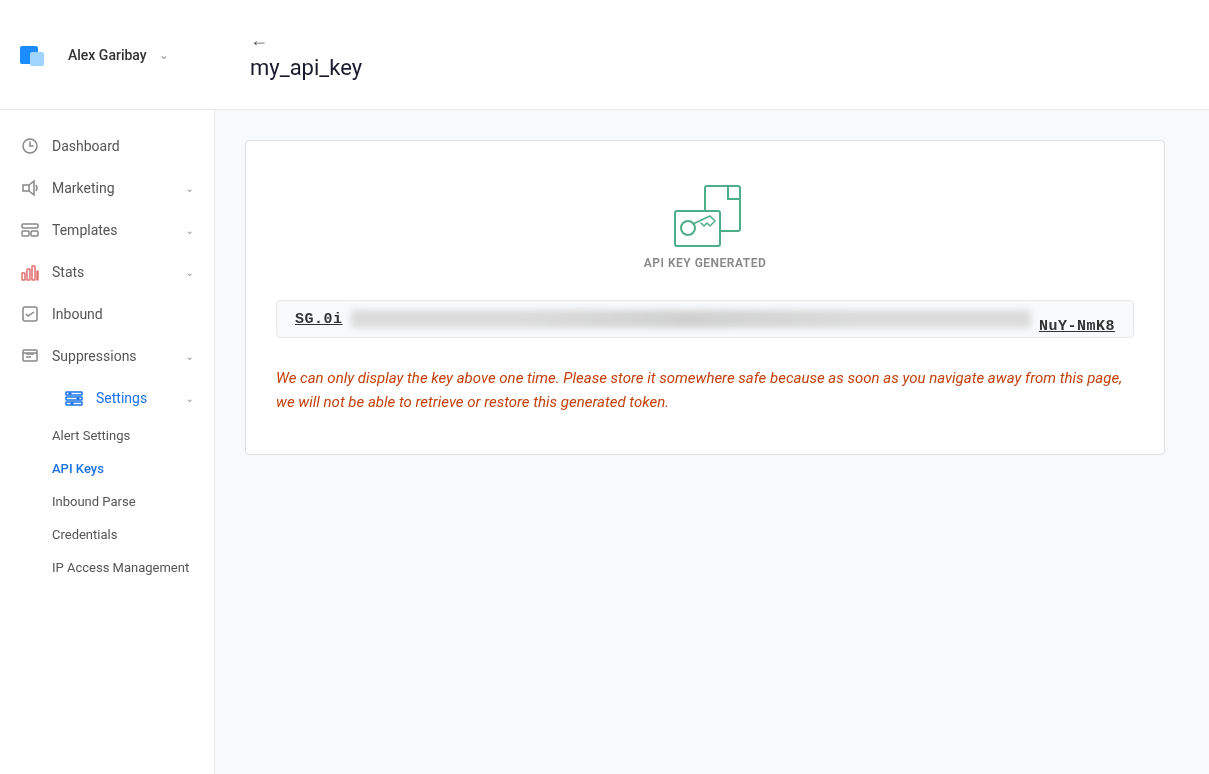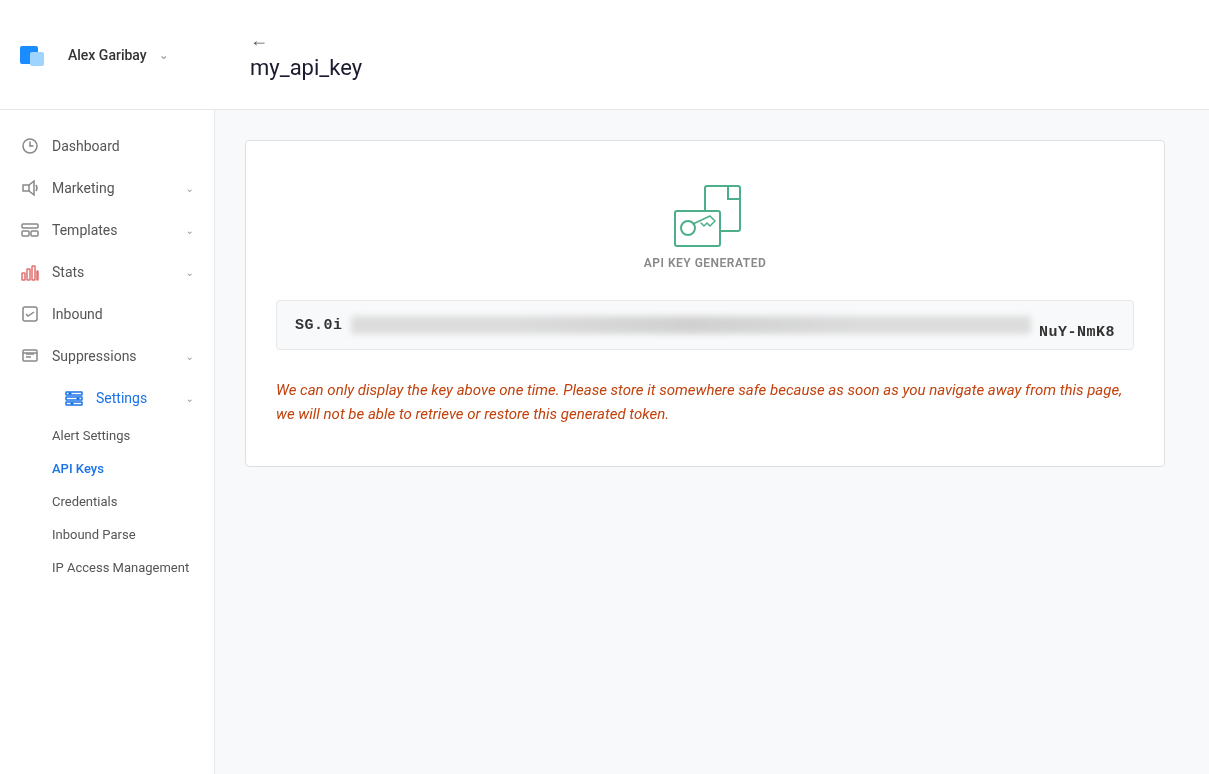--- a/index.html
+++ b/index.html
@@ -150,26 +150,27 @@
       color: #888;
       letter-spacing: 0.5px;
     }
 
     .api-key-value {
       display: flex;
       align-items: center;
       background: #f8f9fa;
       border: 1px solid #e8e8e8;
       border-radius: 4px;
-      padding: 8px 18px;
+      padding: 2px 18px;
       margin-bottom: 28px;
       font-family: 'Courier New', monospace;
       font-size: 15px;
       color: #333;
       font-weight: 600;
+      text-decoration: underline;
     }
     .api-key-start {
       color: #333;
       font-weight: 700;
       letter-spacing: 0.5px;
     }
     .api-key-blurred {
       flex: 1;
       height: 18px;
       background: linear-gradient(90deg, #d0d0d0 25%, #c0c0c0 50%, #d0d0d0 75%);
@@ -323,22 +324,22 @@
           <circle cx="13" cy="9.5" r="1.5" fill="#1a73e8" stroke="none"></circle>
           <circle cx="7" cy="14.5" r="1.5" fill="#1a73e8" stroke="none"></circle>
         </svg>
       </div>
       <span class="sidebar-label">Settings</span>
       <span class="sidebar-chevron">⌄</span>
     </div>
 
     <div class="sub-menu-item">Alert Settings</div>
     <div class="sub-menu-item active">API Keys</div>
+    <div class="sub-menu-item">Inbound Parse</div>
     <div class="sub-menu-item">Credentials</div>
-    <div class="sub-menu-item">Inbound Parse</div>
     <div class="sub-menu-item">IP Access Management</div>
 
   </div>
 
   <div class="content-area">
 
     <div class="api-key-card">
 
       <div class="api-icon-area">
         <svg class="api-icon" width="90" height="75" viewBox="0 0 90 75">

